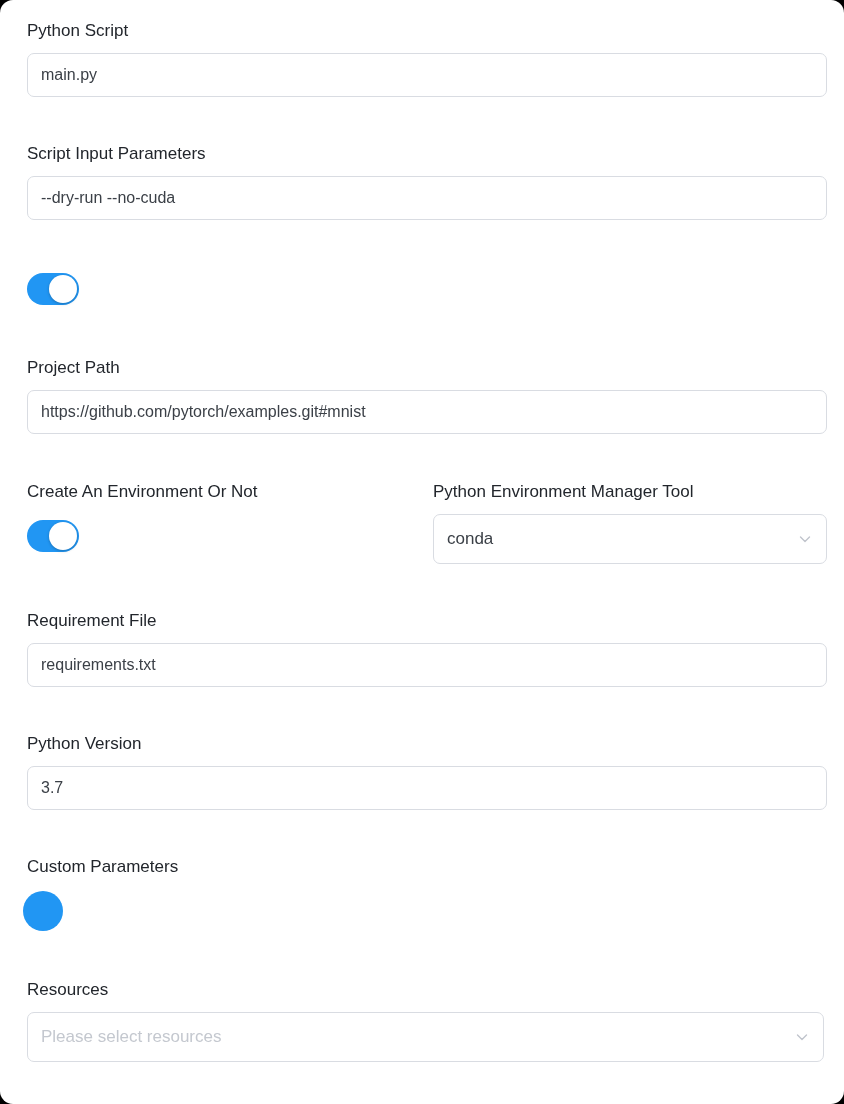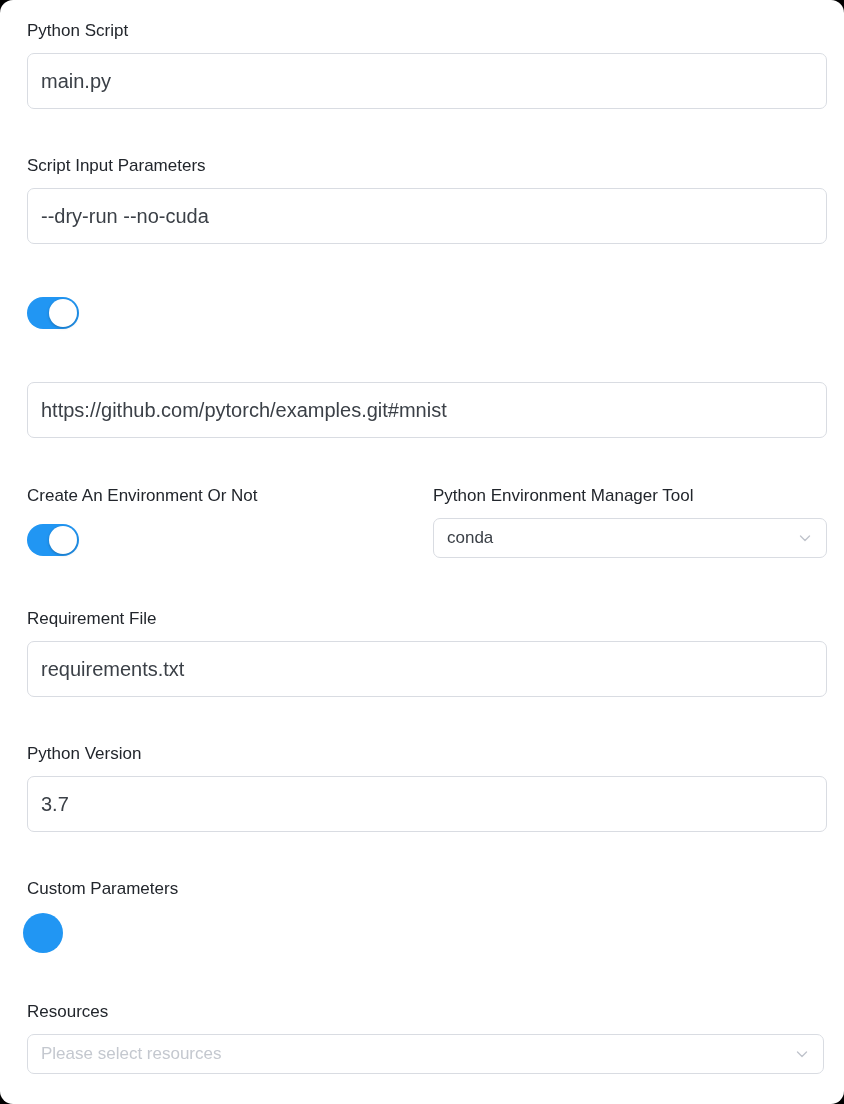--- a/index.html
+++ b/index.html
@@ -16,35 +16,35 @@
   .page{
     width:844px;height:1104px;background:#fff;border-radius:13px;
     padding:21px 20px 0 27px;overflow:hidden;position:relative;
   }
   .form-group{margin-bottom:47px;}
   .field-label{
     display:block;font-size:17px;line-height:20px;color:var(--label);
     margin-bottom:12px;font-weight:400;
   }
   .text-input{
-    width:800px;height:56px;border:1px solid var(--border);border-radius:7px;
-    padding:0 13px;font-size:20px;color:var(--value);outline:none;background:#fff;
+    width:800px;height:44px;border:1px solid var(--border);border-radius:7px;
+    padding:0 13px;font-size:16px;color:var(--value);outline:none;background:#fff;
     font-family:"Liberation Sans","DejaVu Sans",sans-serif;
   }
   .control-row{height:44px;display:flex;align-items:center;}
   .switch{
     width:52px;height:32px;border-radius:16px;background:var(--accent);
     position:relative;flex:none;cursor:pointer;
   }
   .switch .knob{
     position:absolute;top:2px;right:2px;width:28px;height:28px;border-radius:50%;
     background:#fff;box-shadow:0 1px 3px rgba(0,0,0,0.25);
   }
   .select{
-    height:40px;border:1px solid var(--border);border-radius:7px;background:#fff;
+    height:50px;border:1px solid var(--border);border-radius:7px;background:#fff;
     display:flex;align-items:center;padding:0 13px;cursor:pointer;
   }
   .select-value{font-size:17px;color:var(--value);}
   .select-value.placeholder{color:var(--placeholder);}
   .chevron{margin-left:auto;flex:none;}
   .dual-row{display:flex;margin-top:48px;}
   .dual-col-left{width:406px;flex:none;}
   .dual-col-right{flex:1;min-width:0;}
   .dual-col-right .select{width:394px;}
   .circle-btn{
@@ -69,20 +69,21 @@
 
   <div class="form-group">
     <div class="control-row">
       <div class="switch" role="switch" aria-checked="true">
         <div class="knob"></div>
       </div>
     </div>
   </div>
 
   <div class="form-group">
+    <label class="field-label">Project Path</label>
     <input class="text-input" type="text" value="https://github.com/pytorch/examples.git#mnist" style="">
   </div>
 
   <div class="form-group dual-row">
     <div class="dual-col-left">
       <label class="field-label">Create An Environment Or Not</label>
       <div class="control-row">
         <div class="switch" role="switch" aria-checked="true">
           <div class="knob"></div>
         </div>

